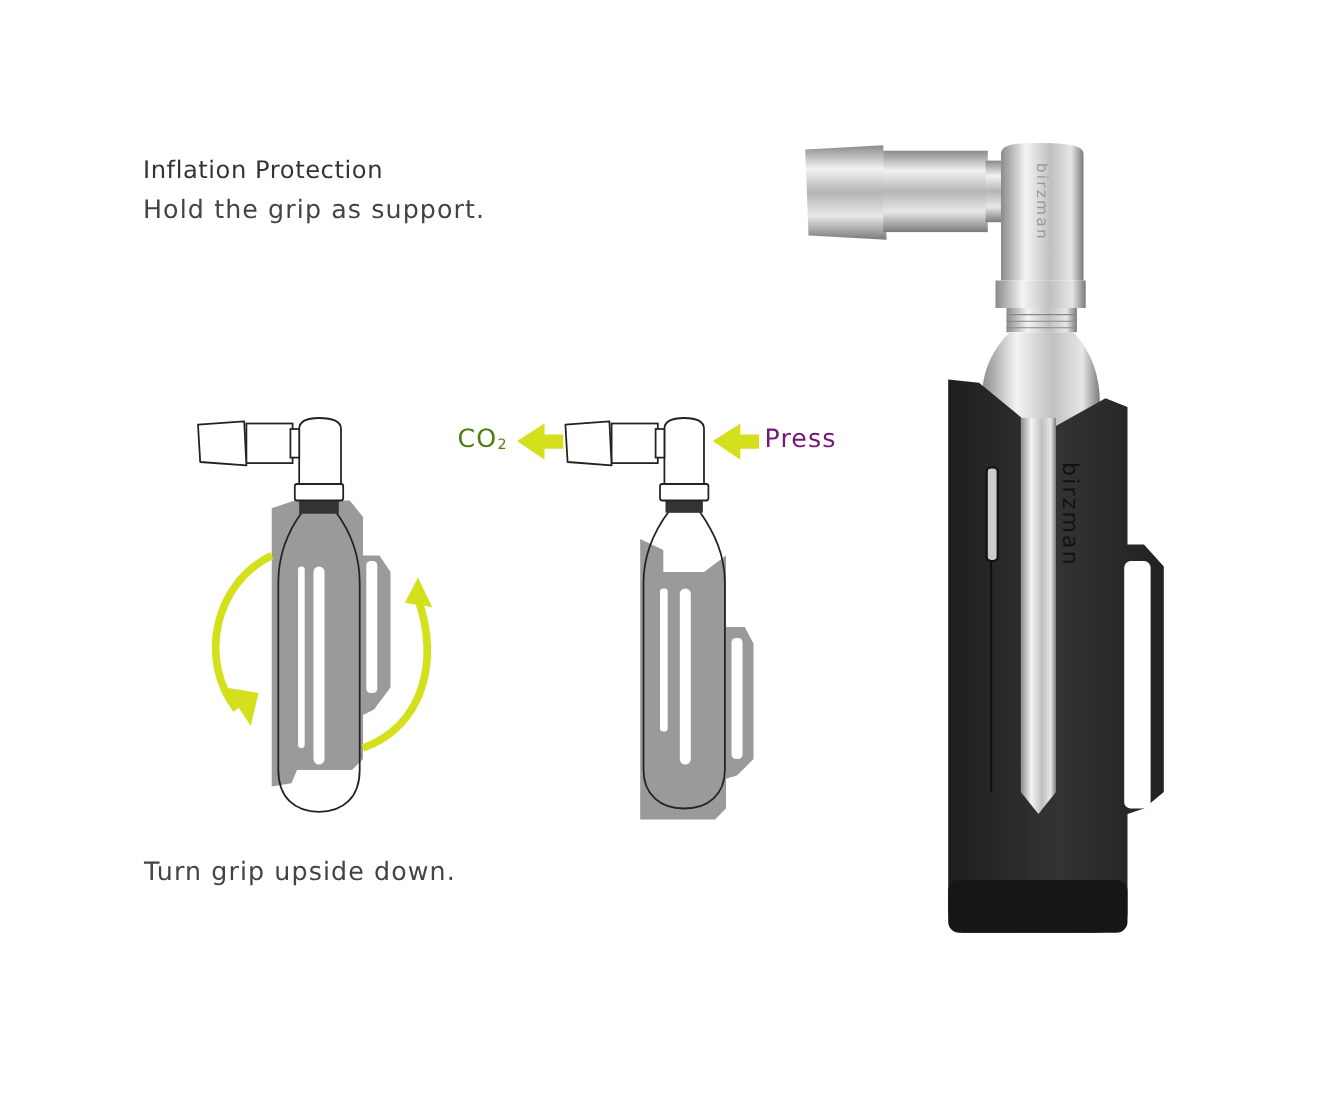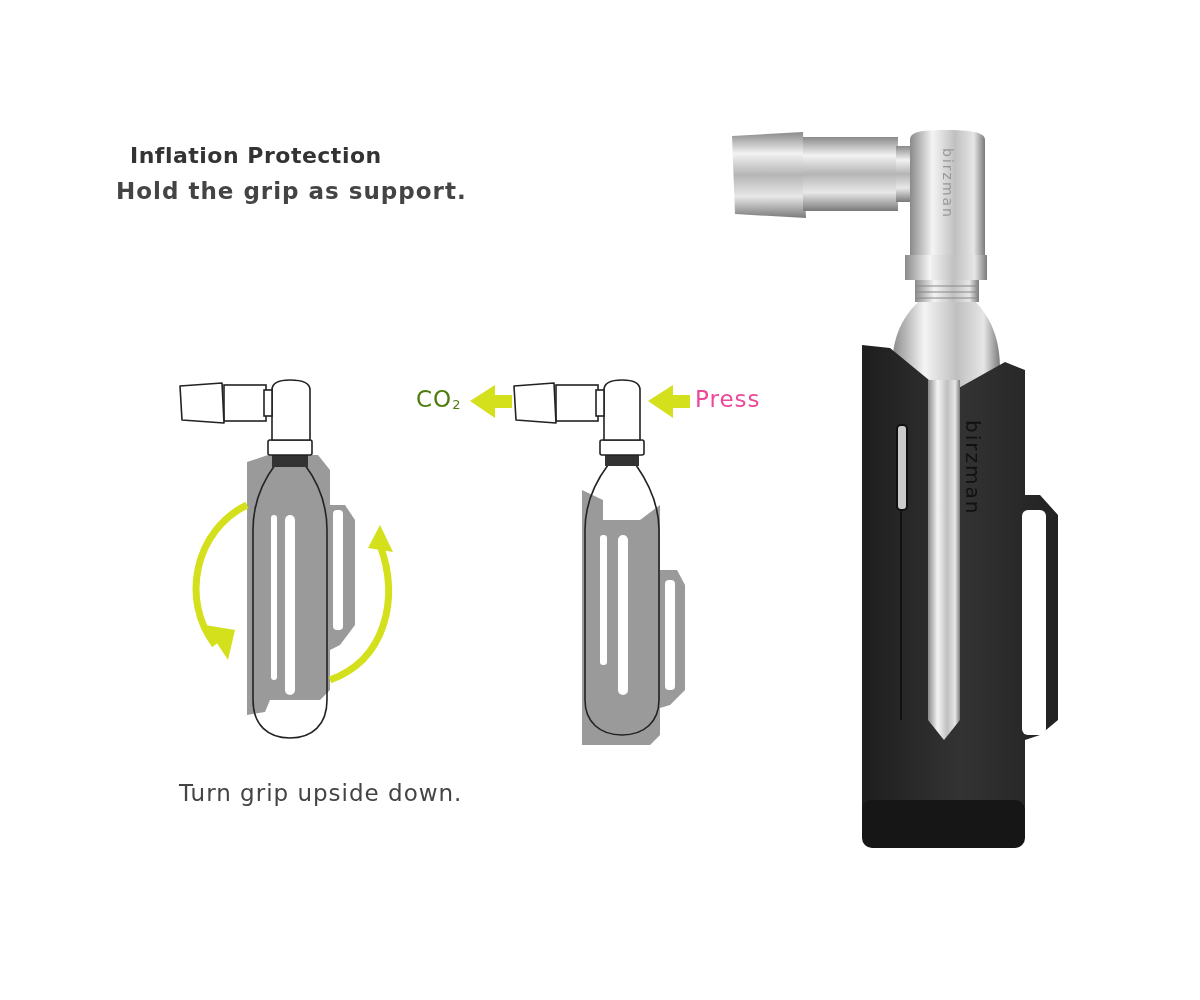--- a/index.html
+++ b/index.html
@@ -1,22 +1,22 @@
 <!DOCTYPE html>
 <html><head>
 <meta charset="utf-8">
 <style>
   html, body { margin:0; padding:0; background:#ffffff; }
   body { width:1200px; height:1000px; position:relative; overflow:hidden; font-family:"DejaVu Sans", sans-serif; color:#3a3a3a; }
-  .title { position:absolute; left:130px; top:143px; font-size:22px; font-weight:bold; color:#333; letter-spacing:0.5px; }
-  .subtitle { position:absolute; left:116px; top:178px; font-size:23px; color:#444; letter-spacing:1px; font-weight:700; }
-  .caption { position:absolute; left:131px; top:780px; font-size:23px; color:#444; letter-spacing:1px;margin-left:48px; }
+  .title { position:absolute; left:130px; top:143px; font-size:22px; font-weight:normal; color:#333; letter-spacing:0.5px; }
+  .subtitle { position:absolute; left:130px; top:178px; font-size:23px; color:#444; letter-spacing:1px; font-weight:400; }
+  .caption { position:absolute; left:131px; top:780px; font-size:23px; color:#444; letter-spacing:1px; }
   .label-co2 { position:absolute; left:416px; top:386px; font-size:23px; color:#4d7c0f; letter-spacing:1px; }
   .label-co2 sub { font-size:13px; vertical-align:baseline; position:relative; top:2px; }
-  .label-press { position:absolute; left:695px; top:386px; font-size:23px; color:#ec4899; letter-spacing:1px; }
+  .label-press { position:absolute; left:695px; top:386px; font-size:23px; color:#701a75; letter-spacing:1px; }
   svg { position:absolute; left:0; top:0; }
 </style>
 </head>
 <body>
 
 <div class="title">Inflation Protection</div>
 <div class="subtitle">Hold the grip as support.</div>
 <div class="caption">Turn grip upside down.</div>
 <div class="label-co2"><span>CO</span><sub>2</sub></div>
 <div class="label-press">Press</div>

